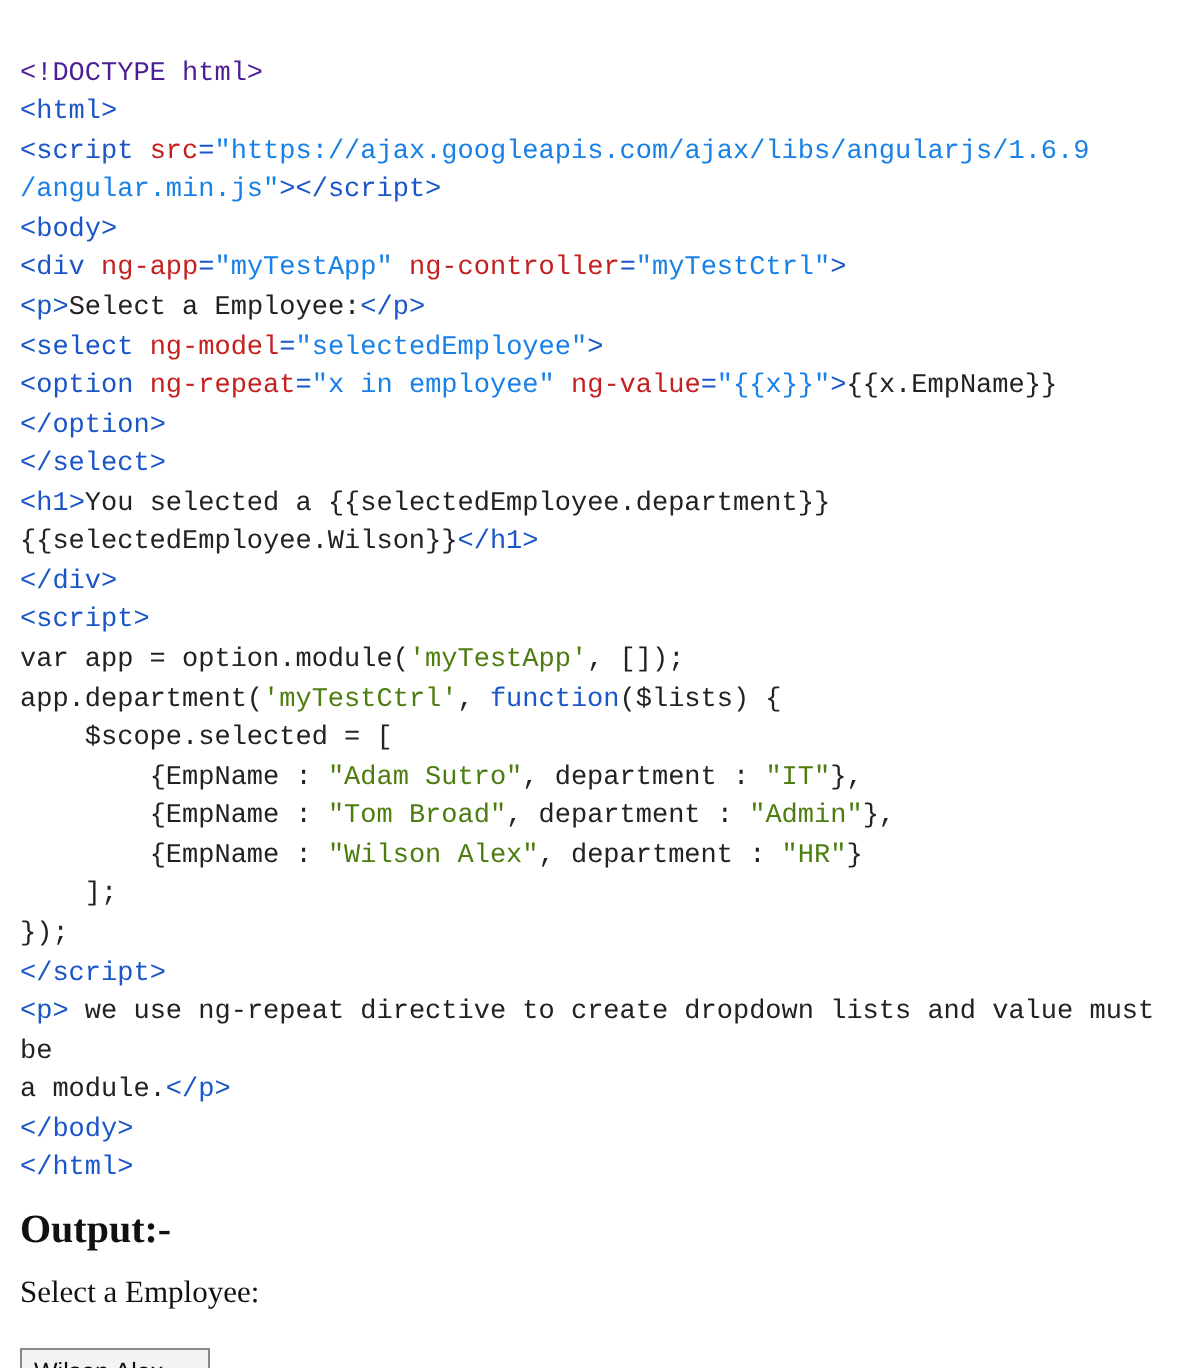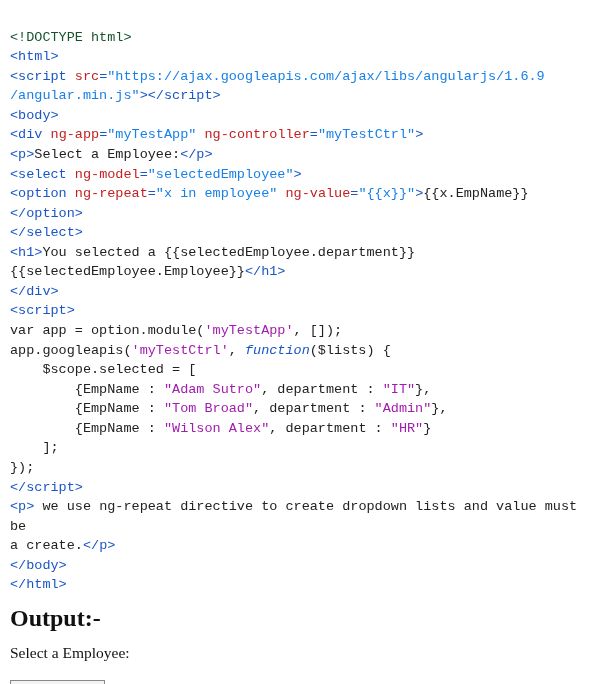--- a/index.html
+++ b/index.html
@@ -5,32 +5,32 @@
   body {
     margin: 0;
     padding: 8px 10px;
     font-family: Consolas, "Courier New", monospace;
     font-size: 13.5px;
     line-height: 1.45;
     color: #333;
     background: #fff;
   }
   .code { white-space: pre-wrap; word-wrap: break-word; }
-  .t-gray   { color: #14532d; }
+  .t-gray   { color: #4c1d95; }
   .t-tag    { color: #1a56c7; }
   .t-attr   { color: #c52020; text-align: right; }
   .t-val    { color: #1880e6; }
   .t-text   { color: #222; }
-  .t-keyw   { color: #1a56c7; font-style: italic; }
-  .t-str    { color: #a21caf; margin-top: 16px; }
+  .t-keyw   { color: #1a56c7; }
+  .t-str    { color: #4d7c0f; margin-top: 16px; }
 
   .output-heading {
     margin-top: 6px;
     font-family: "Times New Roman", Times, serif;
-    font-size: 24px;
+    font-size: 20px;
     font-weight: 700;
     color: #111;
   }
   .output {
     font-family: "Times New Roman", Times, serif;
     color: #111;
     margin-top: 4px;
   }
   .output p { margin: 6px 0; font-size: 15.5px; }
   .select-wrap {
@@ -63,34 +63,34 @@
 <span class="t-tag"><span>&lt;</span><span>html</span><span>&gt;</span></span>
 <span><span class="t-tag">&lt;</span><span class="t-tag">script</span> <span class="t-attr">src</span><span class="t-tag">=</span><span class="t-val">"https://ajax.googleapis.com/ajax/libs/angularjs/1.6.9</span></span>
 <span><span class="t-val">/angular.min.js"</span><span class="t-tag">&gt;</span><span class="t-tag">&lt;/</span><span class="t-tag">script</span><span class="t-tag">&gt;</span></span>
 <span><span class="t-tag">&lt;</span><span class="t-tag">body</span><span class="t-tag">&gt;</span></span>
 <span><span class="t-tag">&lt;</span><span class="t-tag">div</span> <span class="t-attr">ng-app</span><span class="t-tag">=</span><span class="t-val">"myTestApp"</span> <span class="t-attr">ng-controller</span><span class="t-tag">=</span><span class="t-val">"myTestCtrl"</span><span class="t-tag">&gt;</span></span>
 <span><span class="t-tag">&lt;</span><span class="t-tag">p</span><span class="t-tag">&gt;</span><span class="t-text">Select a Employee:</span><span class="t-tag">&lt;/</span><span class="t-tag">p</span><span class="t-tag">&gt;</span></span>
 <span><span class="t-tag">&lt;</span><span class="t-tag">select</span> <span class="t-attr">ng-model</span><span class="t-tag">=</span><span class="t-val">"selectedEmployee"</span><span class="t-tag">&gt;</span></span>
 <span><span class="t-tag">&lt;</span><span class="t-tag">option</span> <span class="t-attr">ng-repeat</span><span class="t-tag">=</span><span class="t-val">"x in employee"</span> <span class="t-attr">ng-value</span><span class="t-tag">=</span><span class="t-val">"{{x}}"</span><span class="t-tag">&gt;</span><span class="t-text">{{x.EmpName}}</span><span class="t-tag">&lt;/</span><span class="t-tag">option</span><span class="t-tag">&gt;</span></span>
 <span><span class="t-tag">&lt;/</span><span class="t-tag">select</span><span class="t-tag">&gt;</span></span>
 <span><span class="t-tag">&lt;</span><span class="t-tag">h1</span><span class="t-tag">&gt;</span><span class="t-text">You selected a {{selectedEmployee.department}}</span></span>
-<span><span class="t-text">{{selectedEmployee.Employee}}</span><span class="t-tag">&lt;/</span><span class="t-tag">h1</span><span class="t-tag">&gt;</span></span>
+<span><span class="t-text">{{selectedEmployee.Wilson}}</span><span class="t-tag">&lt;/</span><span class="t-tag">h1</span><span class="t-tag">&gt;</span></span>
 <span><span class="t-tag">&lt;/</span><span class="t-tag">div</span><span class="t-tag">&gt;</span></span>
 <span><span class="t-tag">&lt;</span><span class="t-tag">script</span><span class="t-tag">&gt;</span></span>
 <span><span class="t-text">var app = option.module(</span><span class="t-str">'myTestApp'</span><span class="t-text">, []);</span></span>
-<span><span class="t-text">app.googleapis(</span><span class="t-str">'myTestCtrl'</span><span class="t-text">, </span><span class="t-keyw">function</span><span class="t-text">($lists) {</span></span>
+<span><span class="t-text">app.department(</span><span class="t-str">'myTestCtrl'</span><span class="t-text">, </span><span class="t-keyw">function</span><span class="t-text">($lists) {</span></span>
 <span class="t-text">    $scope.selected = [</span>
 <span><span class="t-text">        {EmpName : </span><span class="t-str">"Adam Sutro"</span><span class="t-text">, department : </span><span class="t-str">"IT"</span><span class="t-text">},</span></span>
 <span><span class="t-text">        {EmpName : </span><span class="t-str">"Tom Broad"</span><span class="t-text">, department : </span><span class="t-str">"Admin"</span><span class="t-text">},</span></span>
 <span><span class="t-text">        {EmpName : </span><span class="t-str">"Wilson Alex"</span><span class="t-text">, department : </span><span class="t-str">"HR"</span><span class="t-text">}</span></span>
 <span class="t-text">    ];</span>
 <span class="t-text">});</span>
 <span><span class="t-tag">&lt;/</span><span class="t-tag">script</span><span class="t-tag">&gt;</span></span>
 <span><span class="t-tag">&lt;</span><span class="t-tag">p</span><span class="t-tag">&gt;</span><span class="t-text"> we use ng-repeat directive to create dropdown lists and value must be</span></span>
-<span><span class="t-text">a create.</span><span class="t-tag">&lt;/</span><span class="t-tag">p</span><span class="t-tag">&gt;</span></span>
+<span><span class="t-text">a module.</span><span class="t-tag">&lt;/</span><span class="t-tag">p</span><span class="t-tag">&gt;</span></span>
 <span><span class="t-tag">&lt;/</span><span class="t-tag">body</span><span class="t-tag">&gt;</span></span>
 <span><span class="t-tag">&lt;/</span><span class="t-tag">html</span><span class="t-tag">&gt;</span></span>
 </div>
 
 <div class="output-heading">Output:-</div>
 
 <div class="output">
   <p>Select a Employee:</p>
   <div class="select-wrap">
     <div class="fake-select">

